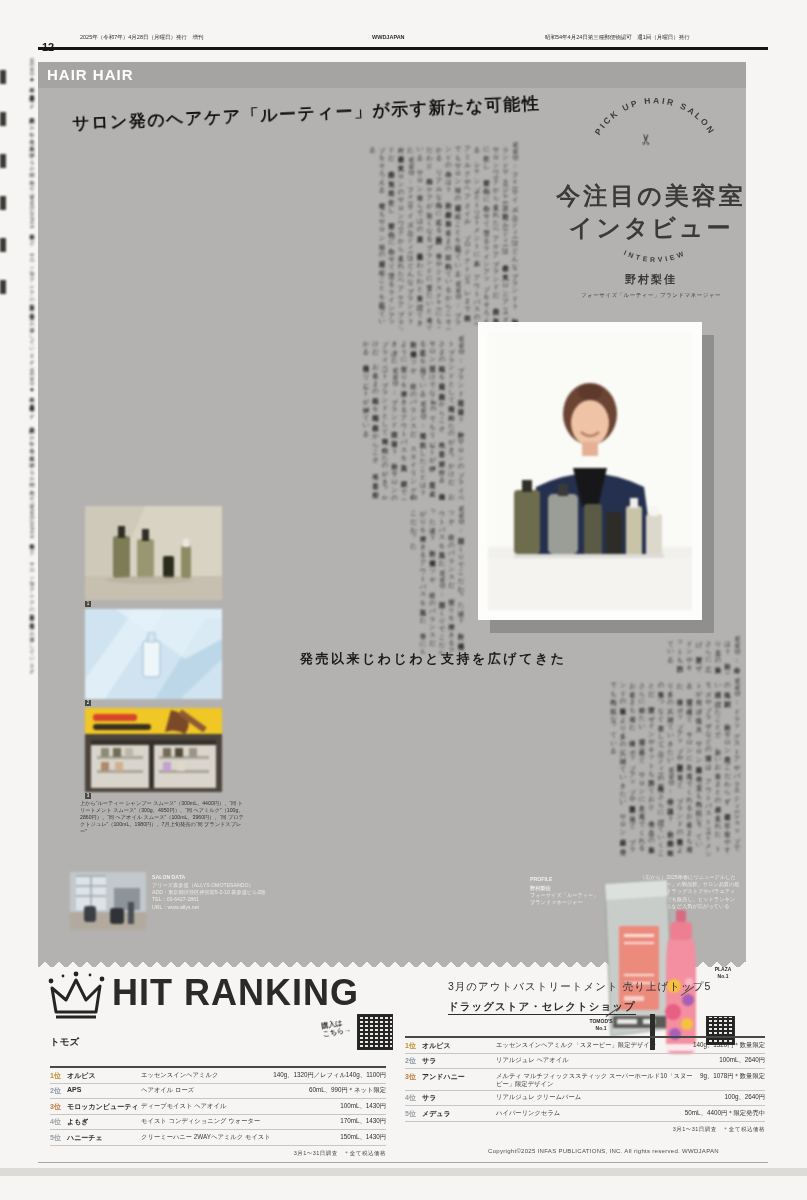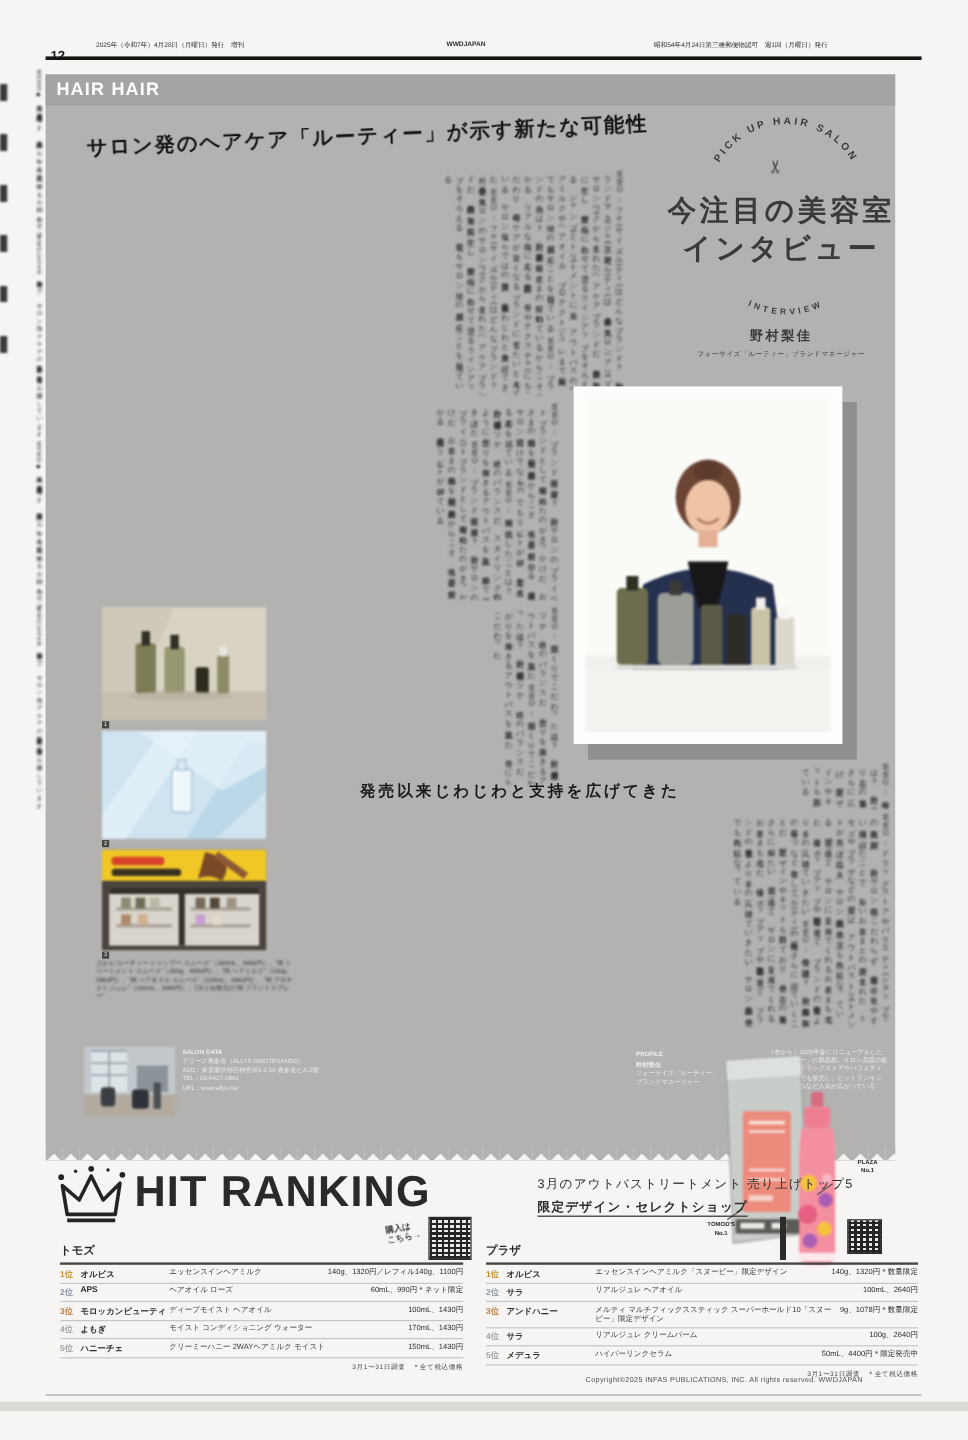--- a/index.html
+++ b/index.html
@@ -11,36 +11,36 @@
          filter:blur(.8px);}
   .microtext{font-size:5.2px;line-height:7px;color:#35332f;filter:blur(.7px);}
   .wtext{font-size:5.2px;line-height:7.2px;color:#eceae7;filter:blur(.6px);white-space:pre-line;}
   .gray-block{background:#b3b2b0;}
   .hairsalon-bar{background:#a5a4a2;color:#fdfdfc;font-weight:bold;
                  font-size:15px;letter-spacing:1px;line-height:26px;padding-left:9px;
                  filter:blur(.4px);}
   .headline{font-weight:bold;font-size:17px;letter-spacing:1.5px;color:#141412;
             transform:rotate(-2.5deg);filter:blur(.45px);white-space:nowrap;}
   .badge-title{font-weight:bold;font-size:24px;letter-spacing:3px;color:#3b3a38;
-               text-align:center;line-height:32px;filter:blur(.5px);white-space:pre-line;}
+               text-align:center;line-height:32px;filter:blur(.5px);white-space:pre-line;margin-top:20px;}
   .badge-name{font-weight:bold;font-size:11px;letter-spacing:2px;color:#3b3a38;text-align:center;filter:blur(.4px);}
   .badge-sub{font-size:5.5px;letter-spacing:.5px;color:#434240;text-align:center;filter:blur(.5px);}
   .subheading{font-weight:bold;font-size:13px;letter-spacing:2.5px;color:#1c1b19;filter:blur(.5px);white-space:nowrap;}
   .zigzag{background-image:linear-gradient(135deg,#b3b2b0 50%,rgba(0,0,0,0) 50%),
                            linear-gradient(225deg,#b3b2b0 50%,rgba(0,0,0,0) 50%);
           background-size:14px 12px;background-repeat:repeat-x;}
   .mast{font-size:5.5px;color:#2e2d2b;filter:blur(.5px);white-space:nowrap;}
   .pageno{font-size:11px;font-weight:bold;color:#1c1b19;filter:blur(.3px);}
   .rule{background:#161512;}
   .hit-title{font-weight:bold;font-size:36px;letter-spacing:1px;color:#2b2a28;filter:blur(.35px);white-space:nowrap;}
   .hit-sub1{font-weight:normal;font-size:10.5px;letter-spacing:1px;color:#2e2d2b;filter:blur(.4px);white-space:nowrap;}
   .hit-sub2{font-weight:bold;font-size:10.5px;letter-spacing:1px;color:#2e2d2b;border-bottom:1.5px solid #2e2d2b;
             display:inline-block;filter:blur(.4px);white-space:nowrap;}
   .tbl{filter:blur(.4px);}
-  .tbl .store{font-size:9.5px;font-weight:bold;color:#2a2927;padding-bottom:3px;}
+  .tbl .store{font-size:9.5px;font-weight:bold;color:#2a2927;padding-bottom:17px;}
   .tbl .head-rule{height:2px;background:#4a4845;}
   .tbl .row{display:flex;align-items:flex-start;border-bottom:1px solid #c8c6c3;padding:2.5px 0 2px 0;}
   .tbl .rank{width:17px;font-size:7px;font-weight:bold;flex:none;}
   .tbl .brand{width:74px;font-size:7px;font-weight:bold;color:#2e2c2a;flex:none;}
   .tbl .prod{flex:1;font-size:6.3px;color:#3b3936;line-height:8px;padding-right:4px;}
   .tbl .price{font-size:6.3px;color:#2e2c2a;text-align:right;flex:none;max-width:120px;line-height:8px;}
   .tbl .foot{font-size:5.5px;color:#474543;text-align:right;padding-top:4px;letter-spacing:.5px;}
   .r1{color:#bf8f2c;} .r2{color:#8a96a4;} .r3{color:#bd7a3e;} .r4{color:#9aa0a6;} .r5{color:#9aa0a6;}
   .qr{border:1px solid #2a2a28;filter:blur(.35px);
       background-image:repeating-linear-gradient(0deg,#242422 0 2px,rgba(0,0,0,0) 2px 4px),
@@ -256,21 +256,21 @@
   <path d="M12,42 L8,18 L22,30 L32,10 L42,30 L56,16 L52,42 Z" fill="none" stroke="#242422" stroke-width="3" stroke-linejoin="round"></path>
   <path d="M12,47 L52,47" stroke="#242422" stroke-width="3"></path>
   <circle cx="7" cy="11" r="2.4" fill="#242422"></circle>
   <circle cx="32" cy="4" r="2.4" fill="#242422"></circle>
   <circle cx="58" cy="9" r="2.4" fill="#242422"></circle>
   <circle cx="19" cy="6" r="1.4" fill="#242422"></circle>
   <circle cx="46" cy="5" r="1.4" fill="#242422"></circle>
 </svg>
 <div class="abs hit-title" style="left:112px;top:972px;">HIT RANKING</div>
 <div class="abs hit-sub1" style="left:448px;top:980px;">3月のアウトバストリートメント 売り上げトップ5</div>
-<div class="abs" style="left:448px;top:996px;"><span class="hit-sub2">限定デザイン・セレクトショップ</span></div>
+<div class="abs" style="left:448px;top:996px;"><span class="hit-sub2">ドラッグストア・セレクトショップ</span></div>
 
 <div class="abs note-hand" style="left:322px;top:1020px;">購入は
 こちら→</div>
 <div class="abs qr" style="left:357px;top:1014px;width:34px;height:34px;"></div>
 
 <div class="abs tbl" style="left:50px;top:1036px;width:336px;">
   <div class="store">トモズ</div>
   <div class="head-rule"></div>
   <div class="row">
     <span class="rank r1">1位</span>
@@ -299,21 +299,20 @@
   <div class="row">
     <span class="rank r5">5位</span>
     <span class="brand">ハニーチェ</span>
     <span class="prod">クリーミーハニー 2WAYヘアミルク モイスト</span>
     <span class="price">150mL、1430円</span>
   </div>
   <div class="foot">3月1〜31日調査　＊全て税込価格</div>
 </div>
 
 <div class="abs tbl" style="left:405px;top:1036px;width:360px;">
-  <div class="store">プラザ</div>
   <div class="head-rule"></div>
   <div class="row">
     <span class="rank r1">1位</span>
     <span class="brand">オルビス</span>
     <span class="prod">エッセンスインヘアミルク「スヌーピー」限定デザイン</span>
     <span class="price">140g、1320円＊数量限定</span>
   </div>
   <div class="row">
     <span class="rank r2">2位</span>
     <span class="brand">サラ</span>

